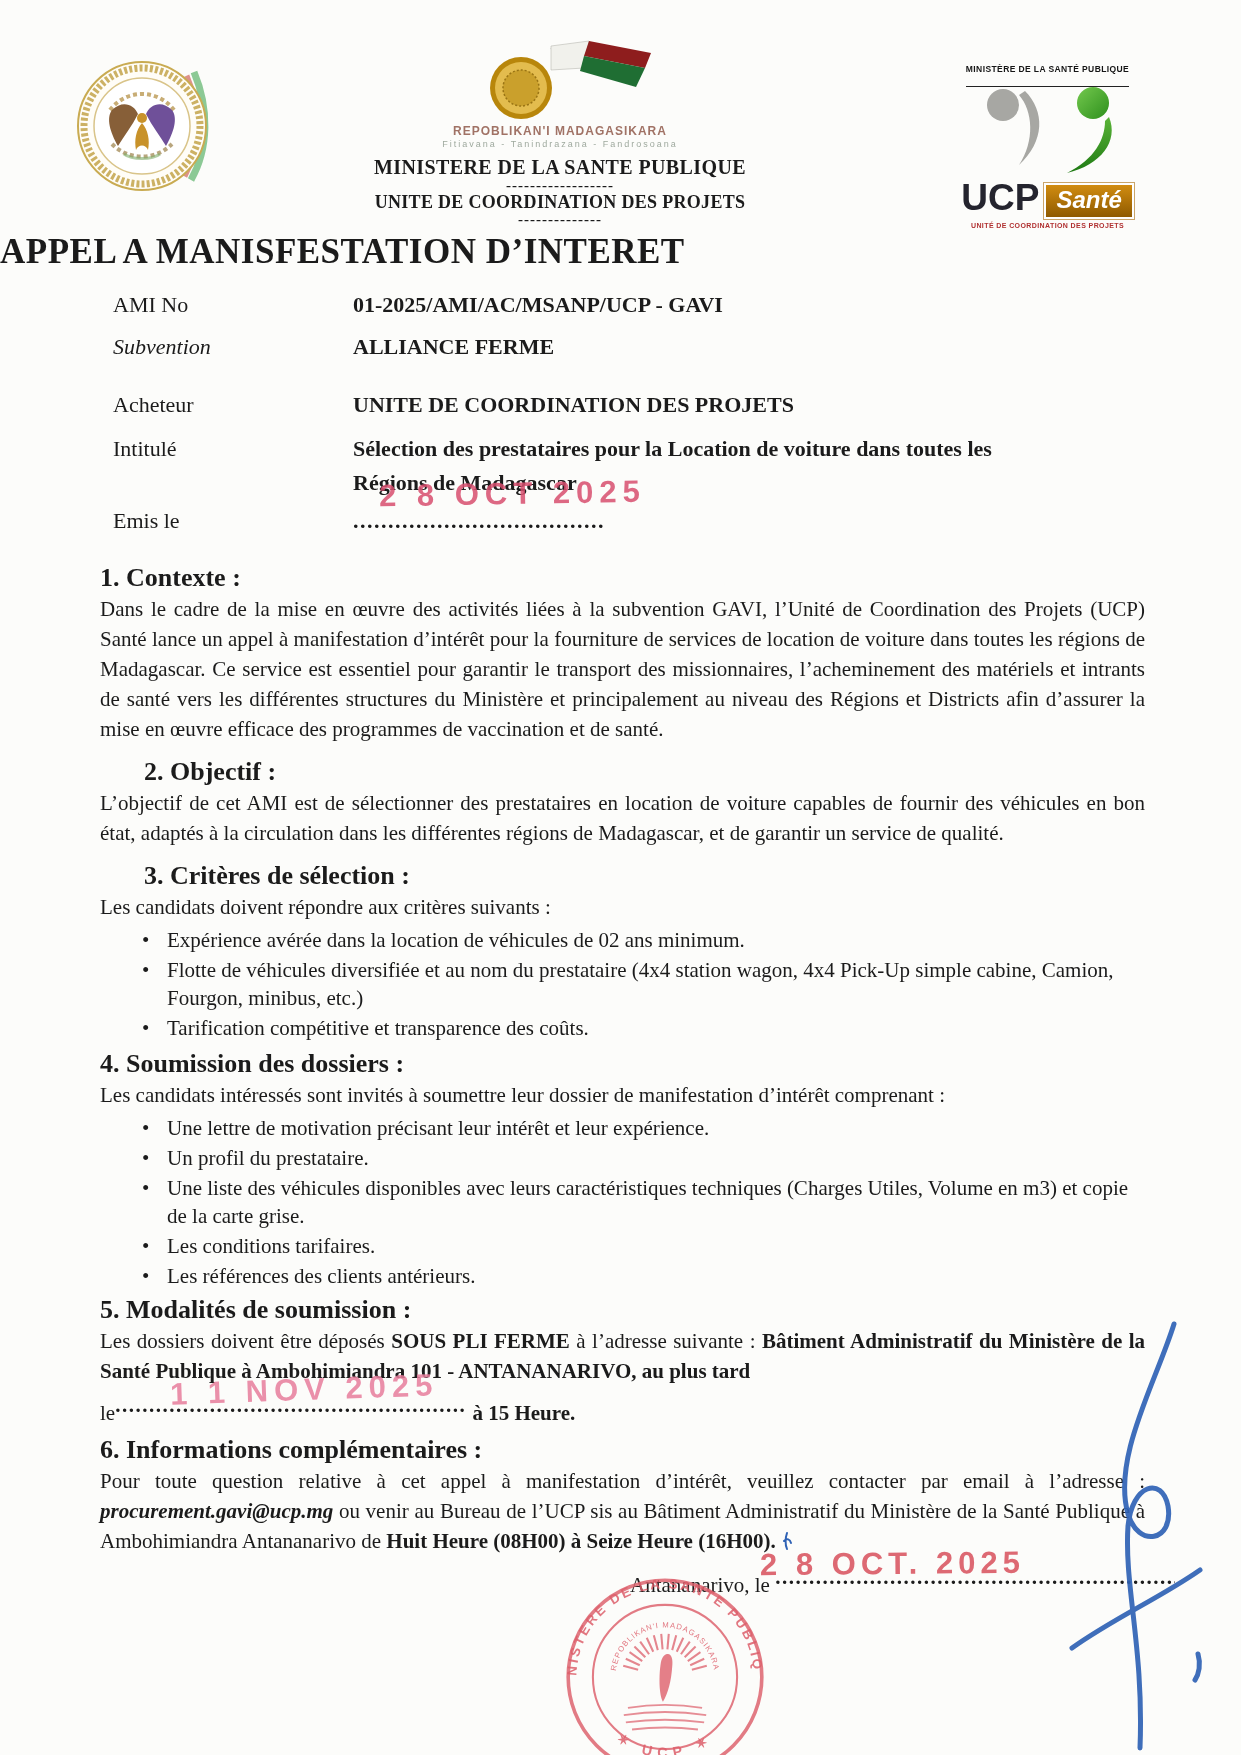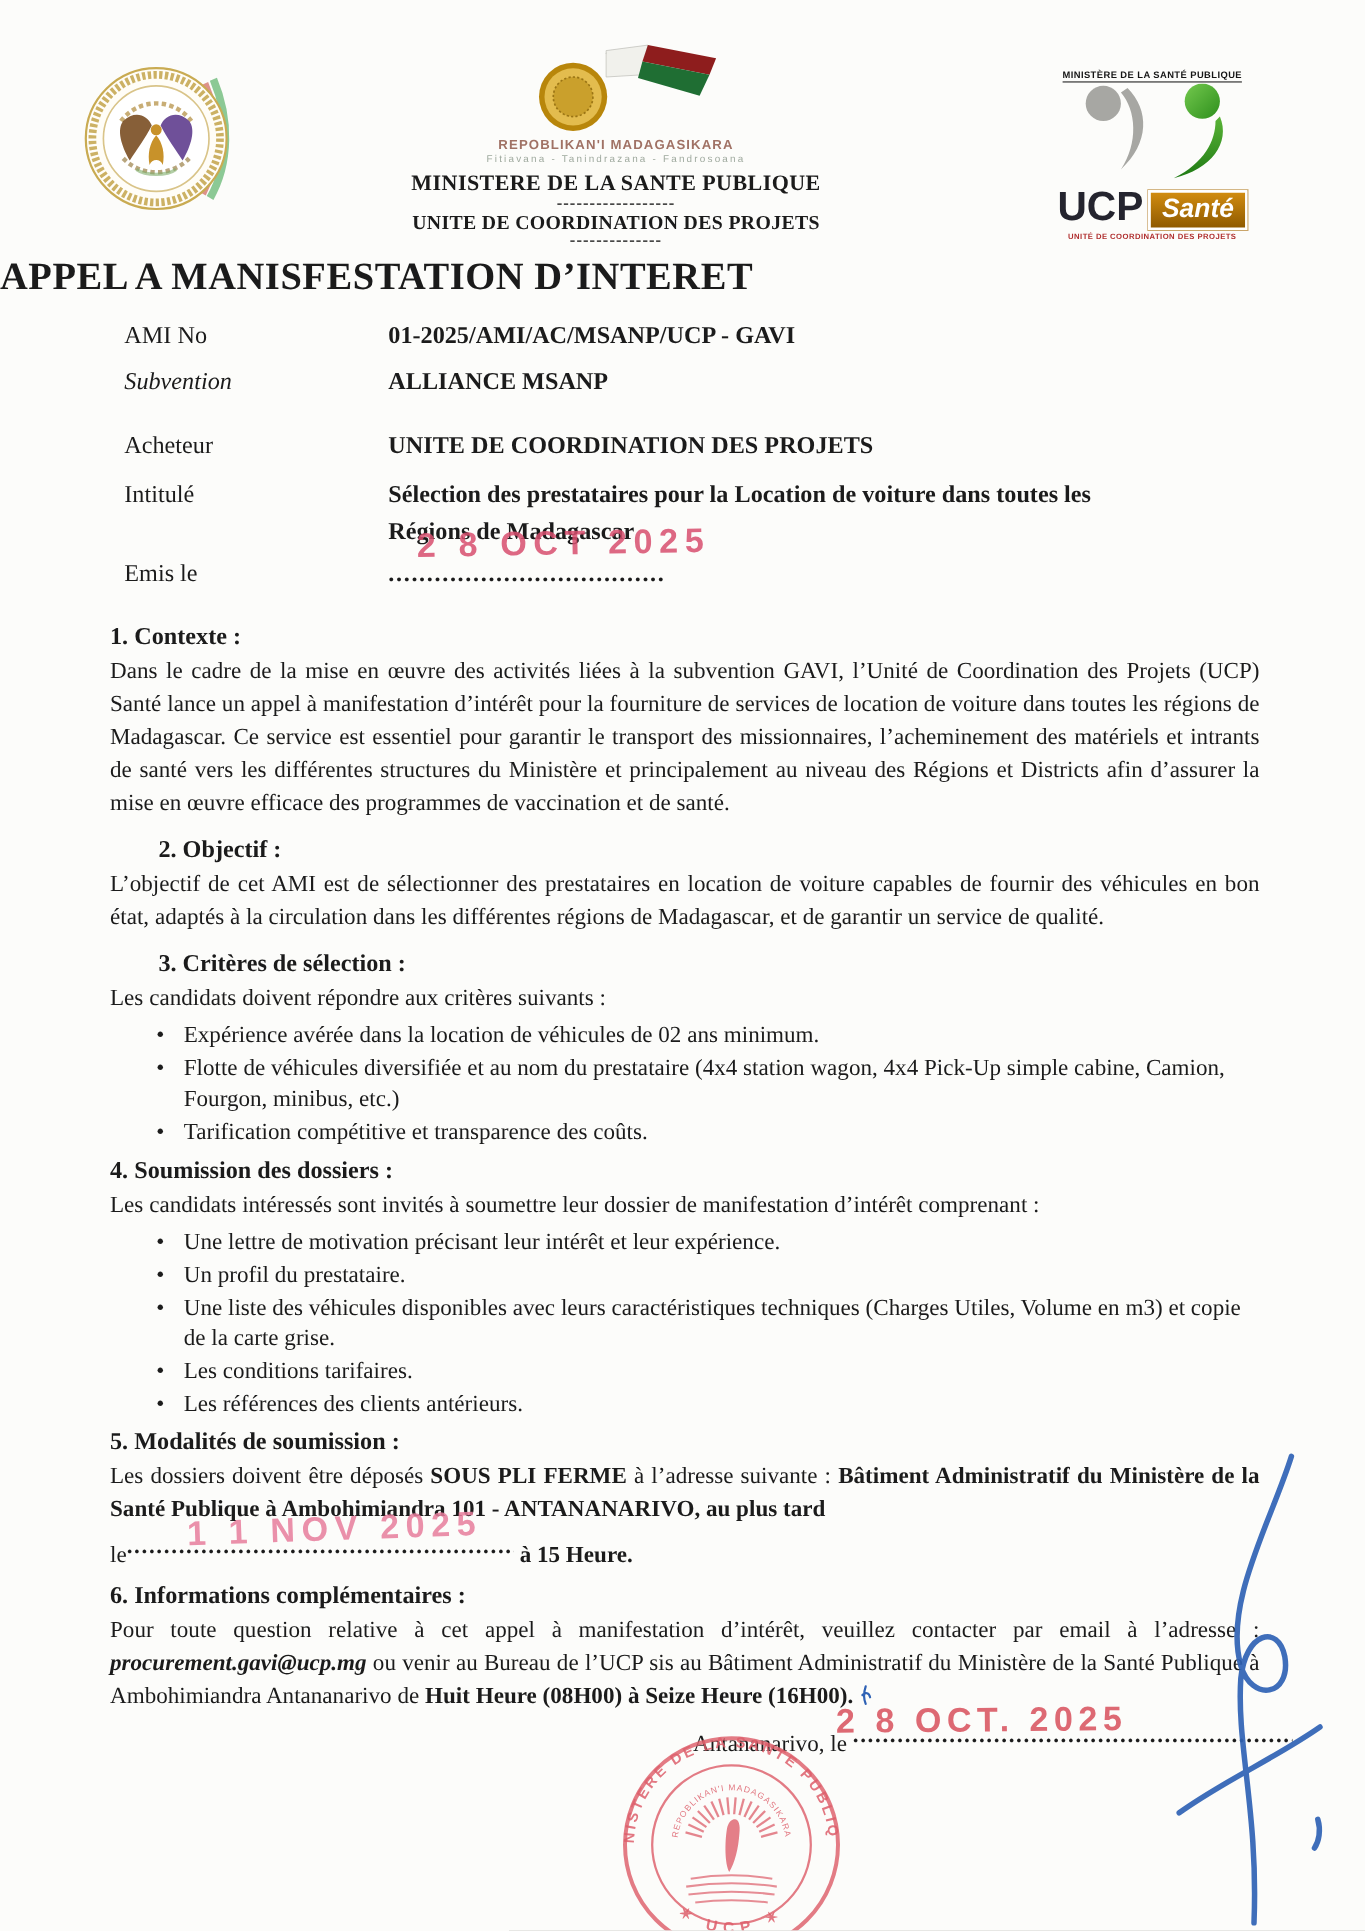--- a/index.html
+++ b/index.html
@@ -16,21 +16,21 @@
   .repoblikani{font-family:"Liberation Sans",sans-serif; font-size:12px; font-weight:bold;
     color:#8a5040; letter-spacing:1px; opacity:.8; filter:blur(.4px);}
   .motto{font-family:"Liberation Sans",sans-serif; font-size:9px; color:#7f8d7f;
     letter-spacing:2px; opacity:.75; filter:blur(.5px); margin-top:1px;}
   .ministry-line{font-size:20px; font-weight:bold; margin-top:7px; letter-spacing:.4px;}
   .dash-sep{font-size:15px; font-weight:bold; letter-spacing:1px; line-height:13px;}
   .unit-line{font-size:18px; font-weight:bold; letter-spacing:.3px;}
   .logo-right{position:absolute; left:960px; top:58px; width:175px; text-align:center;
     font-family:"Liberation Sans",sans-serif;}
   .ucp-top-text{font-size:8.5px; font-weight:bold; letter-spacing:.4px; color:#151515;
-    border-bottom:1.5px solid #222; display:inline-block; padding-bottom:1px;}
+    border-bottom:1.5px solid #222; display:inline-block; padding-bottom:12px;}
   .ucp-row{display:flex; align-items:flex-end; justify-content:center; margin-top:-2px;}
   .ucp-word{font-size:37px; font-weight:900; color:var(--brand-dark,#24242e); letter-spacing:0;}
   .sante-box{margin-left:5px; background:linear-gradient(180deg,#d18c10,#8f5a00);
     color:#fff; font-style:italic; font-weight:bold; font-size:24px; padding:1px 10px 3px;
     border:2px solid #fff; box-shadow:0 0 0 1px #caa56a;}
   .ucp-bottom-text{font-size:7px; font-weight:bold; color:var(--brand-red,#b03030);
     letter-spacing:.4px; margin-top:3px;}
   
   .doc-title{text-align:left; font-size:35px; font-weight:bold; margin-top:10px; letter-spacing:.5px;}
   .meta{margin:16px 0 0 113px; font-size:22px;}
@@ -47,21 +47,21 @@
   .stamp-emis{position:absolute; left:26px; top:-27px; transform:rotate(-1deg);}
   .stamp-deadline{position:absolute; left:70px; top:-15px; transform:rotate(-2deg);
     color:var(--stamp-nov,#e87e9d);}
   .stamp-footer{position:absolute; left:660px; top:-13px; transform:rotate(-.5deg);
     color:var(--stamp-oct,#d8505c); letter-spacing:5px;}
   .dotrun{display:inline-block; overflow:hidden; white-space:nowrap; vertical-align:baseline;
     letter-spacing:1.5px; font-weight:bold;}
   .dots-emis{width:250px;} .dots-deadline{width:352px;} .dots-footer{width:400px;}
   
   .content{margin:0 96px 0 100px; font-size:21px; line-height:30px;}
-  .sec-h{font-size:22px; font-weight:bold; line-height:28px; margin:14px 0 2px;}
+  .sec-h{font-size:26px; font-weight:bold; line-height:28px; margin:14px 0 2px;}
   .mt16{margin-top:16px;} .mt14{margin-top:14px;margin-left:44px;} .mt8{margin-top:8px;} .mt6{margin-top:6px;}
   .body-p{margin:2px 0; text-align:justify;}
   ul.blist{margin:4px 0 0 40px; padding:0; list-style:none;}
   ul.blist li{position:relative; padding-left:27px; margin-bottom:2px; line-height:28px;}
   ul.blist li::before{content:"•"; position:absolute; left:2px; top:0;}
   .deadline-line{position:relative; margin:4px 0 0;}
   .sign-line{position:relative; margin-top:6px; padding-left:530px; white-space:nowrap;}
   b{font-weight:bold;} .bi{font-weight:bold; font-style:italic;}
   .pen-mark{vertical-align:-3px;}
   
@@ -139,21 +139,21 @@
 
   <div class="doc-title">APPEL A MANISFESTATION D’INTERET</div>
 
   <div class="meta">
     <div class="meta-row mb8">
       <span class="meta-label">AMI No</span>
       <span class="meta-value">01-2025/AMI/AC/MSANP/UCP - GAVI</span>
     </div>
     <div class="meta-row mb24">
       <span class="meta-label it">Subvention</span>
-      <span class="meta-value">ALLIANCE MSANP</span>
+      <span class="meta-value">ALLIANCE FERME</span>
     </div>
     <div class="meta-row mb10">
       <span class="meta-label">Acheteur</span>
       <span class="meta-value">UNITE DE COORDINATION DES PROJETS</span>
     </div>
     <div class="meta-row mb4">
       <span class="meta-label">Intitulé</span>
       <span class="meta-value">Sélection des prestataires pour la Location de voiture dans toutes les Régions de Madagascar</span>
     </div>
     <div class="meta-row emis-row">

